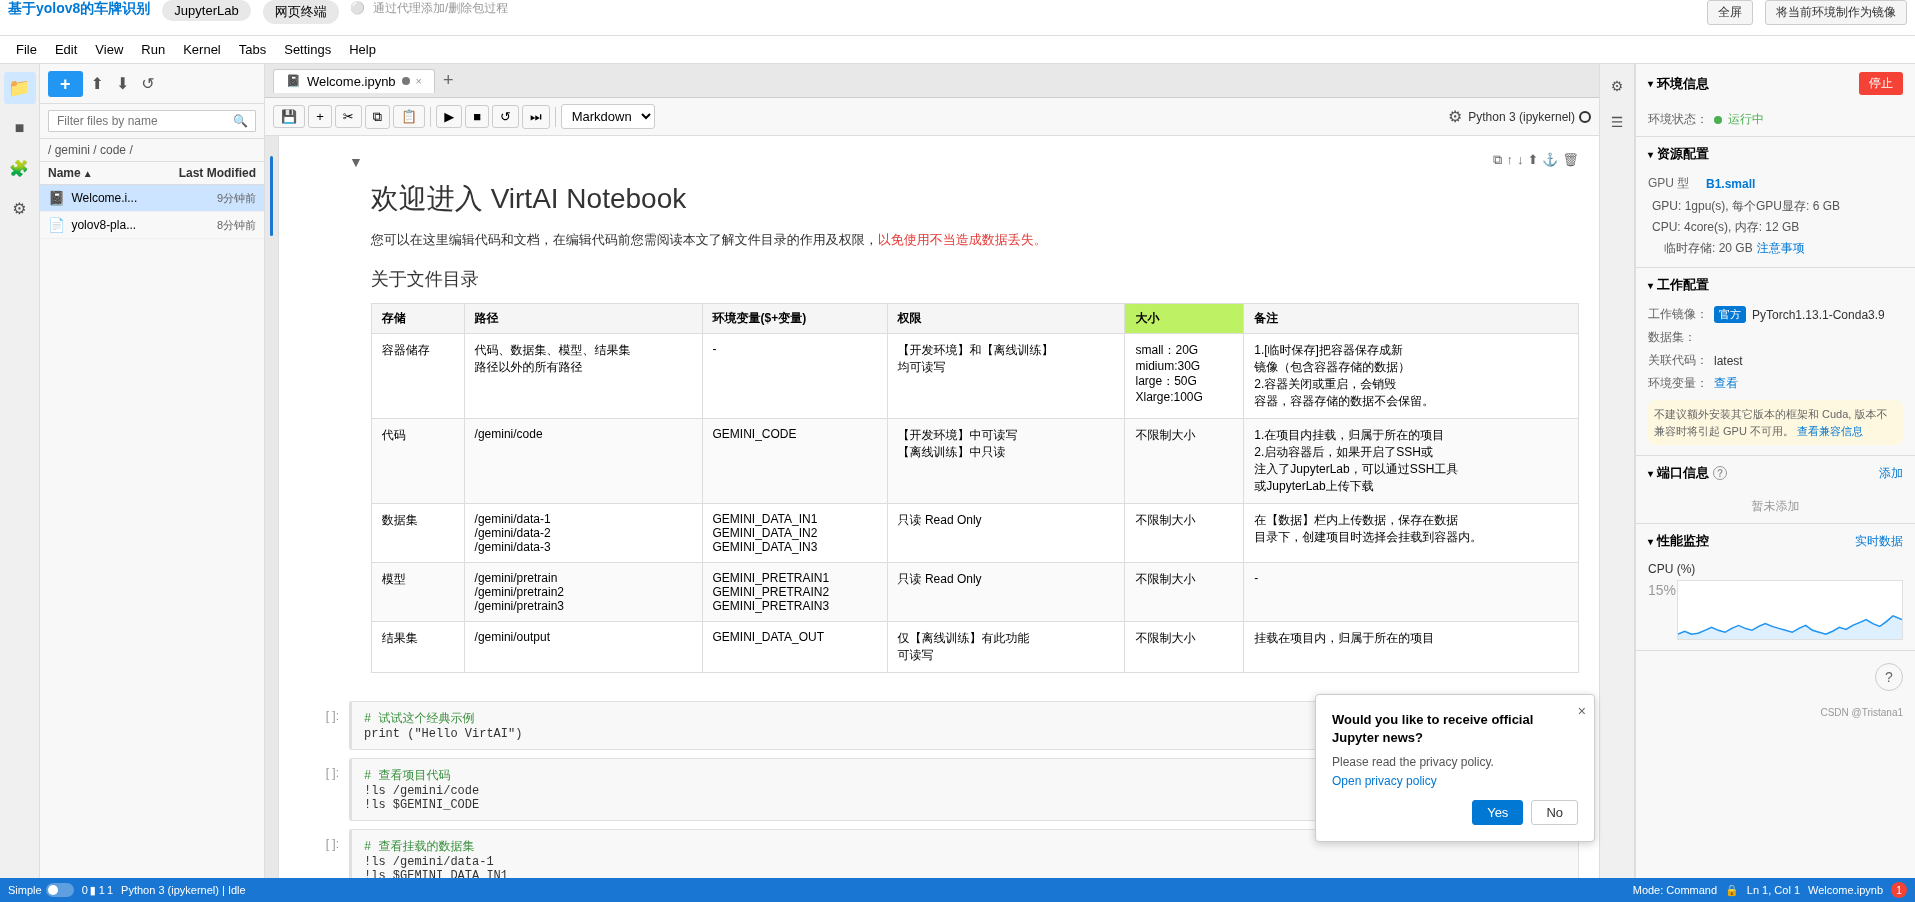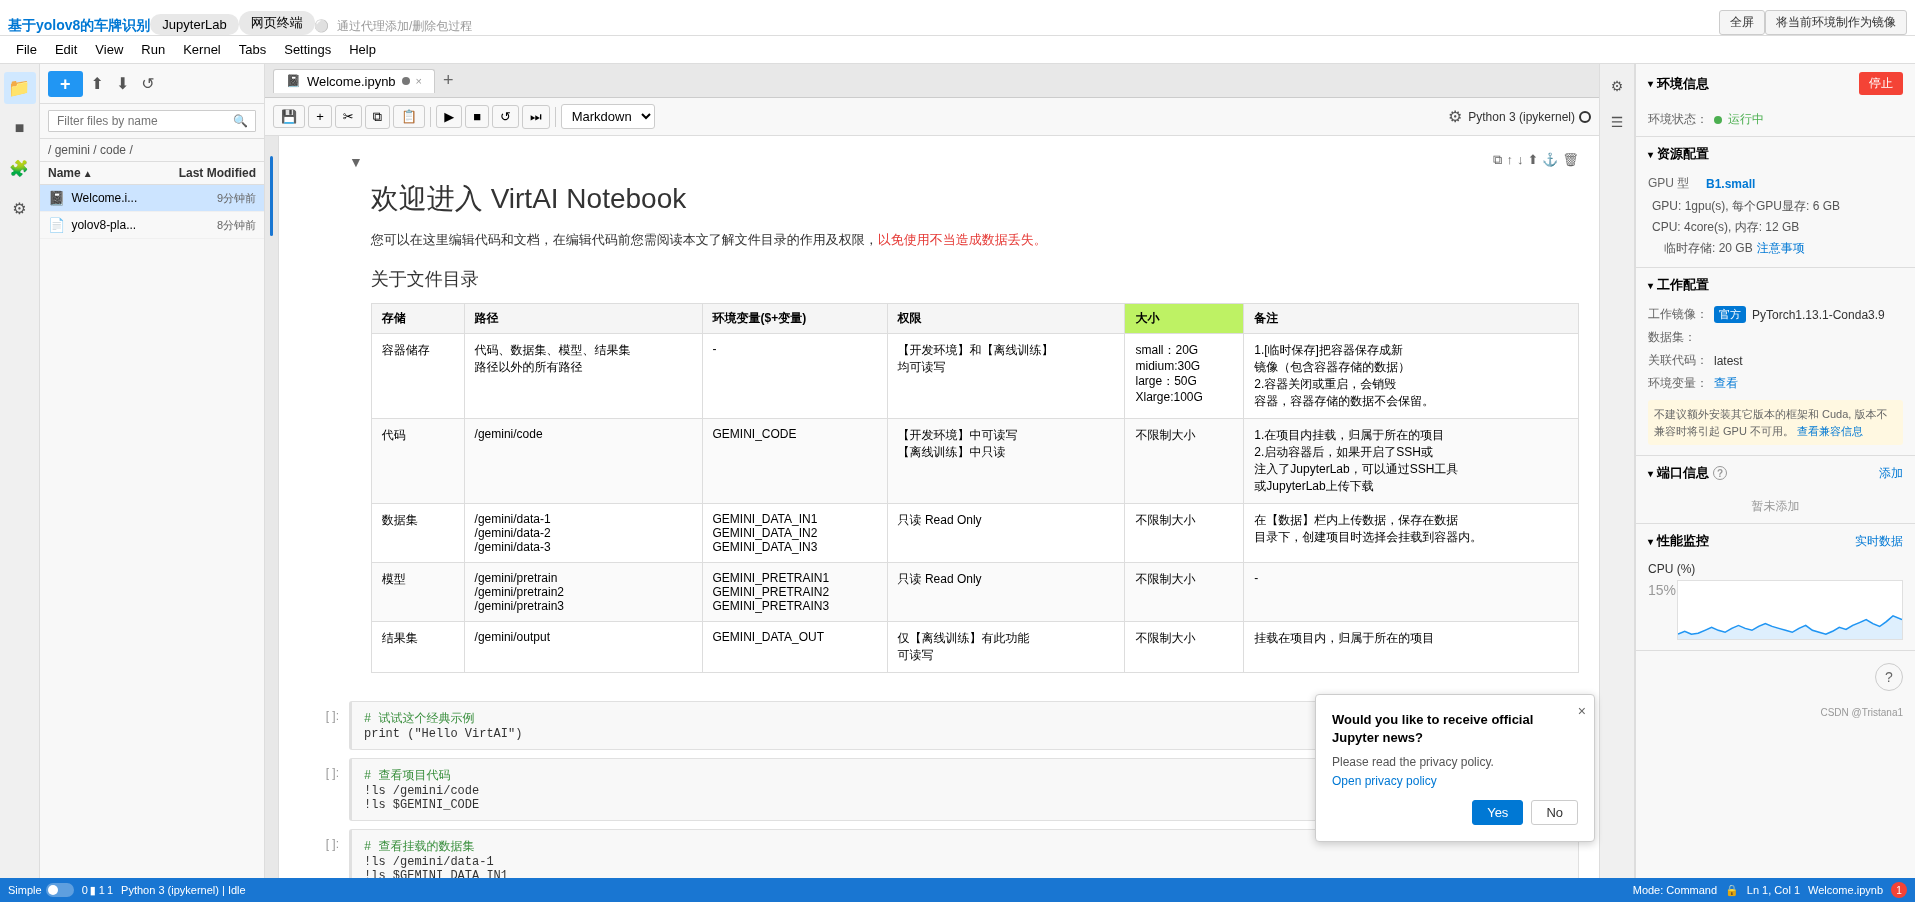--- a/index.html
+++ b/index.html
@@ -1,21 +1,21 @@
 <!DOCTYPE html>
 <html><head>
   <meta charset="utf-8">
   <style>
     * { box-sizing: border-box; margin: 0; padding: 0; }
     body { font-family: 'Segoe UI', Arial, sans-serif; font-size: 13px; background: #f0f0f0; overflow: hidden; height: 902px; width: 1915px; }
 
     
     #topbar {
-      display: flex; align-items: flex-end; background: #fff; height: 36px;
-      border-bottom: 1px solid #ddd; padding: 0 8px; 
+      display: flex; align-items: flex-start; background: #fff; height: 36px;
+      border-bottom: 1px solid #ddd; padding: 0 8px; gap: 12px;
     }
 
     
     #menubar {
       display: flex; align-items: center; background: #fff; height: 28px;
       border-bottom: 1px solid #ddd; padding: 0 8px; gap: 4px;
     }
 
     
     #main { display: flex; height: calc(902px - 36px - 28px); }
@@ -363,21 +363,21 @@
           <span style="color:#666;">数据集：</span>
         </div>
         <div style="display:flex;align-items:center;gap:6px;margin-bottom:6px;font-size:12px;">
           <span style="color:#666;">关联代码：</span>
           <span style="color:#333;">latest</span>
         </div>
         <div style="display:flex;align-items:center;gap:6px;margin-bottom:8px;font-size:12px;">
           <span style="color:#666;">环境变量：</span>
           <a style="color:#0078d4;text-decoration:none;cursor:pointer;font-size:12px;">查看</a>
         </div>
-        <div style="font-size:11px;color:#666;line-height:1.5;background:#fff8e1;padding:6px;border-radius:3px;">
+        <div style="font-size:11px;color:#666;line-height:1.5;background:#fff8e1;padding:6px;border-radius:8px;">
           <span>不建议额外安装其它版本的框架和 Cuda, 版本不兼容时将引起 GPU 不可用。</span>
           <a style="color:#0078d4;text-decoration:none;cursor:pointer;">查看兼容信息</a>
         </div>
       </div>
     </div>
 
     <div style="border-bottom:1px solid #ddd;">
       <div style="display:flex;align-items:center;justify-content:space-between;padding:8px 12px;font-size:13px;font-weight:bold;cursor:pointer;">
         <span style="display:flex;align-items:center;gap:4px;">
           <span style="font-size:10px;">▾</span>

